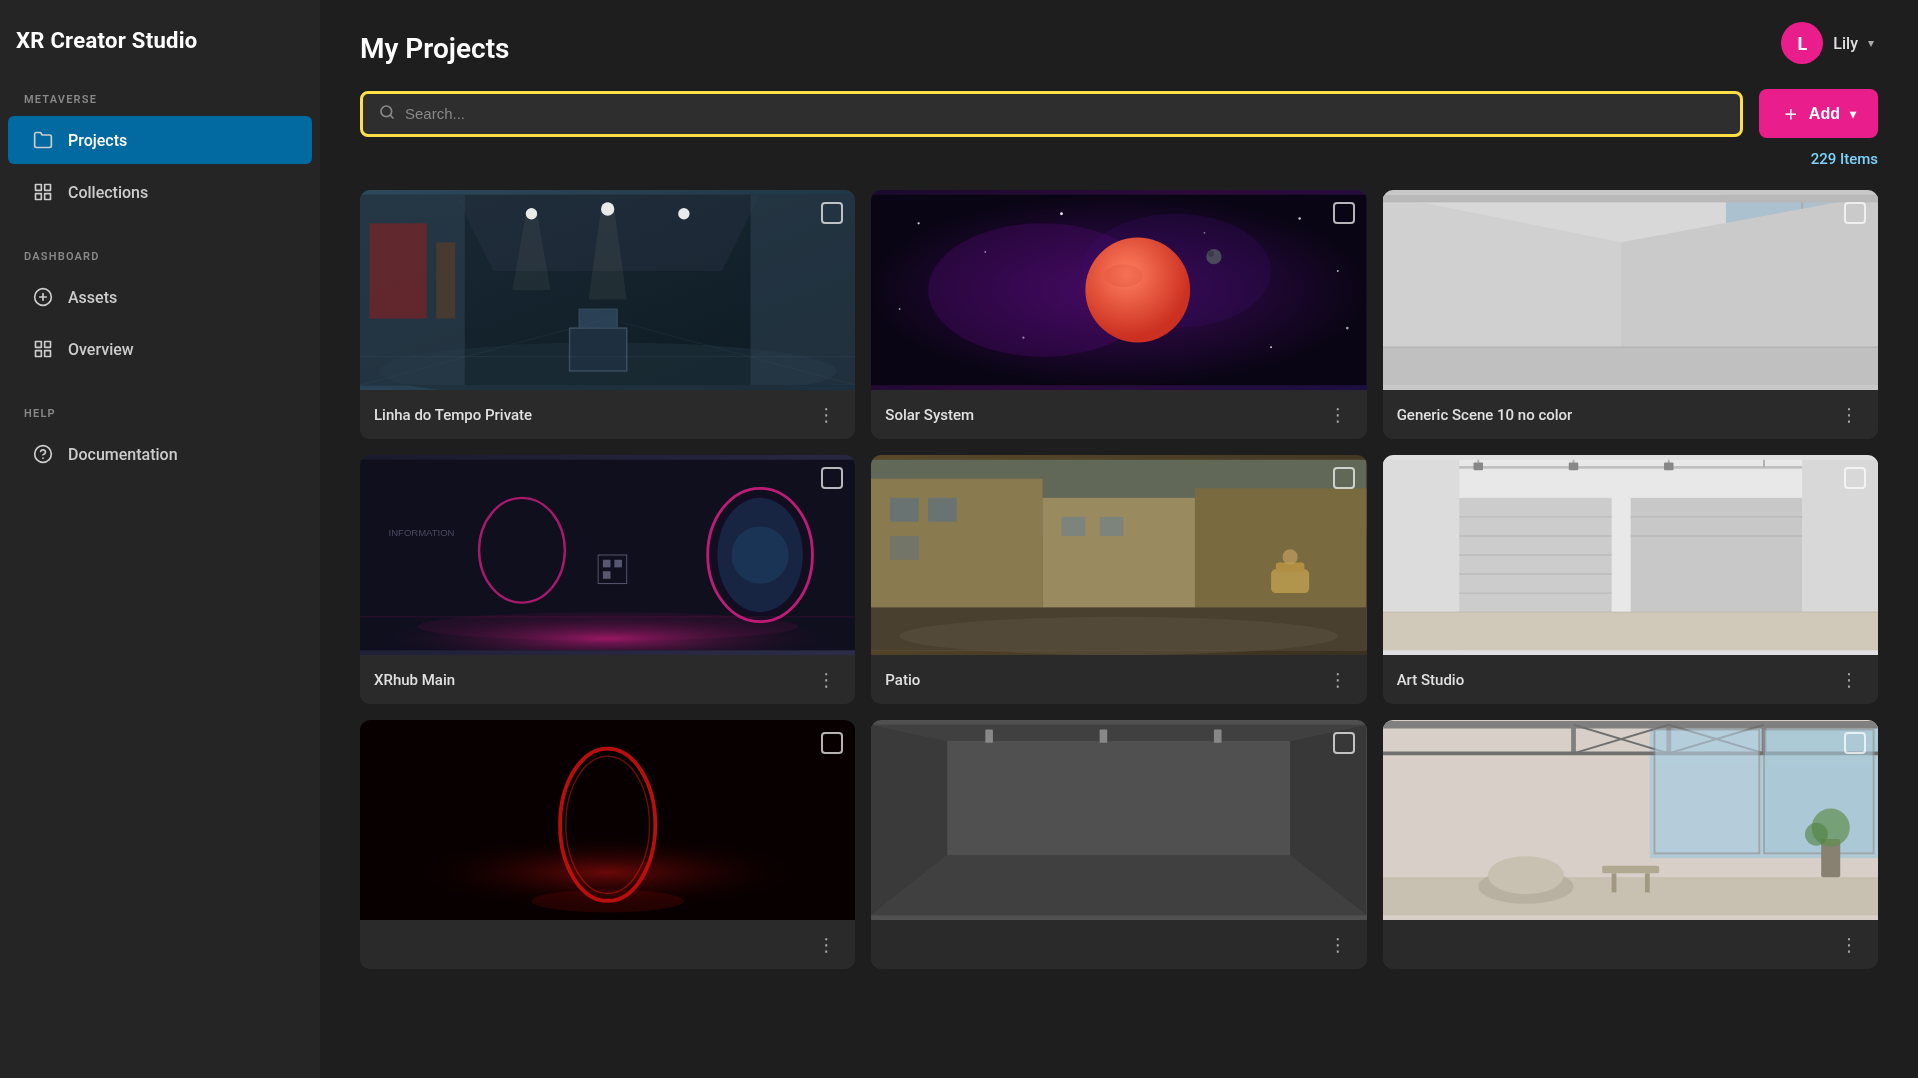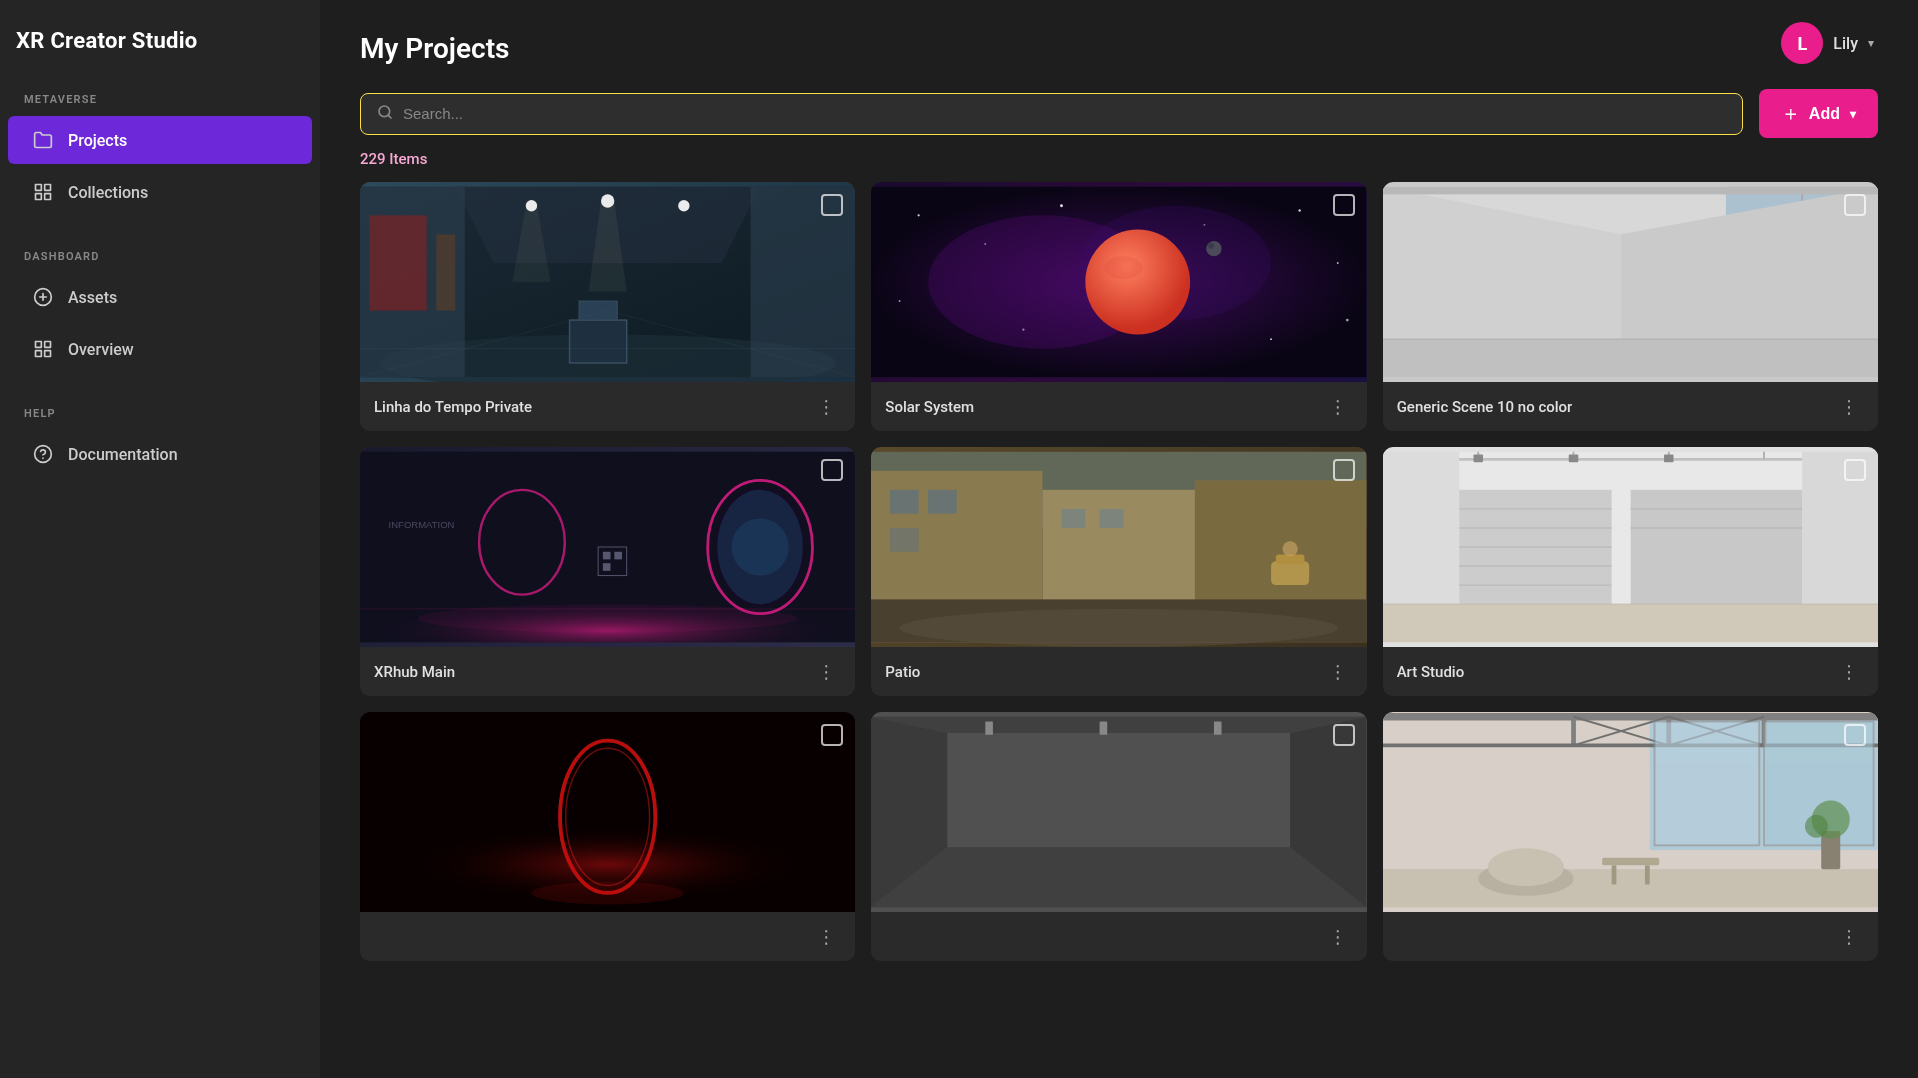--- a/index.html
+++ b/index.html
@@ -48,21 +48,21 @@
       gap: 14px;
       padding: 13px 24px;
       cursor: pointer;
       font-size: 16px;
       color: #cccccc;
       border-radius: 6px;
       margin: 2px 8px;
       transition: background 0.15s;
     }
     .sidebar-item.active {
-      background: #6d28d9;
+      background: #0369a1;
       color: #ffffff;
     }
 
     .sidebar-icon {
       width: 22px;
       height: 22px;
       display: flex;
       align-items: center;
       justify-content: center;
       flex-shrink: 0;
@@ -147,21 +147,21 @@
       align-items: center;
       gap: 16px;
       margin-bottom: 12px;
     }
 
     .search-bar {
       flex: 1;
       display: flex;
       align-items: center;
       background: #2e2e2e;
-      border: 1px solid #fde047;
+      border: 3px solid #fde047;
       border-radius: 8px;
       padding: 10px 16px;
       gap: 10px;
     }
 
     .search-icon {
       color: #888;
       font-size: 16px;
       flex-shrink: 0;
     }
@@ -196,23 +196,24 @@
       font-weight: 400;
     }
 
     .add-chevron {
       font-size: 12px;
       margin-left: 2px;
     }
 
     
     .items-count {
+      text-align: right;
       font-size: 15px;
-      color: #f9a8d4;
-      margin-bottom: 4px;
+      color: #7dd3fc;
+      margin-bottom: 12px;
       font-weight: 500;
     }
 
     
     .projects-grid {
       display: grid;
       grid-template-columns: repeat(3, 1fr);
       gap: 16px;
       margin-top: 10px;
     }

